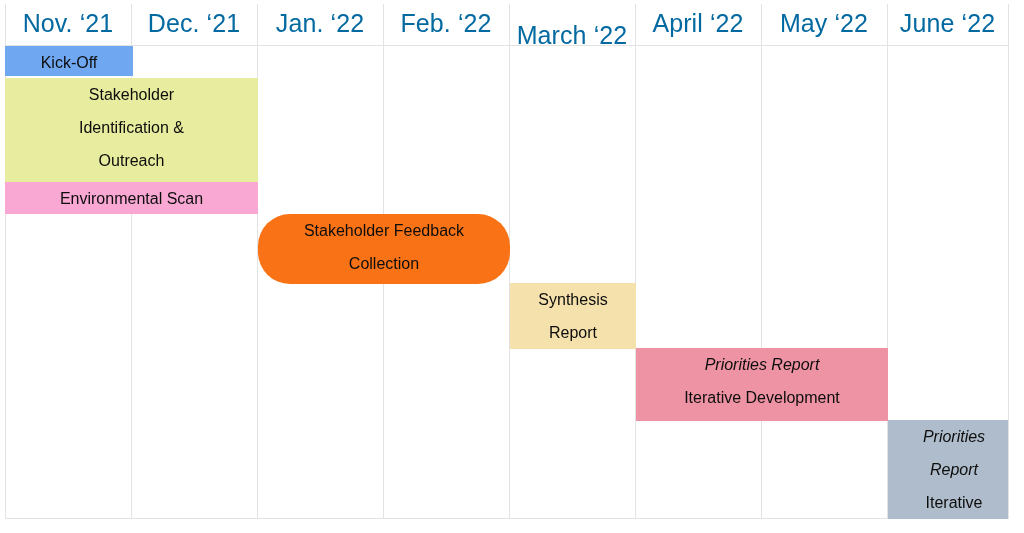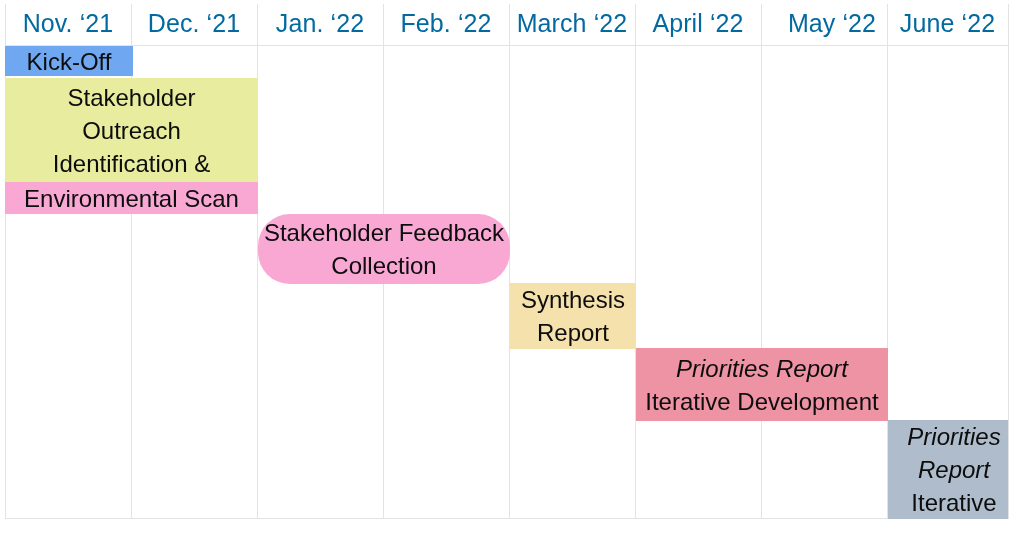--- a/index.html
+++ b/index.html
@@ -64,23 +64,22 @@
     white-space: nowrap;
     letter-spacing: 0.1px;
   }
 
   
   .bar {
     position: absolute;
     display: flex;
     flex-direction: column;
     align-items: center;
-    justify-content: center;
     text-align: center;
-    font-size: 24px;
+    font-size: 16px;
     line-height: 33px;
     color: #0d0d0d;
     box-sizing: border-box;
     overflow: visible;
     white-space: nowrap;
   }
   .bar .line {
     display: block;
     width: 100%;
     text-align: center;
@@ -106,41 +105,41 @@
     <div class="vline" style="left:1008px;top:4px;  height:515px;"></div>
     <div class="hline" style="left:5px; top:45px; width:1004px;"></div>
     <div class="hline" style="left:5px; top:518px; width:1004px;"></div>
   </div>
 
   <div class="header-row">
     <div class="month-cell" style="left:5px;   width:126px;">Nov. ‘21</div>
     <div class="month-cell" style="left:131px; width:126px;">Dec. ‘21</div>
     <div class="month-cell" style="left:257px; width:126px;">Jan. ‘22</div>
     <div class="month-cell" style="left:383px; width:126px;">Feb. ‘22</div>
-    <div class="month-cell" style="left:509px; width:126px;">March ‘22</div>
+    <div class="month-cell" style="left:509px; width:126px;margin-top:12px;">March ‘22</div>
     <div class="month-cell" style="left:635px; width:126px;">April ‘22</div>
-    <div class="month-cell" style="left:761px; width:126px;margin-left:8px;">May ‘22</div>
+    <div class="month-cell" style="left:761px; width:126px;">May ‘22</div>
     <div class="month-cell" style="left:887px; width:121px;">June ‘22</div>
   </div>
 
   <div class="bar" style="left:5px; top:46px; width:128px; height:30px; background:#6FA8F0;">
     <span class="line l0">Kick-Off</span>
   </div>
 
   <div class="bar" style="left:5px; top:78px; width:253px; height:104px; background:#E8EC9E;">
     <span class="line l0">Stakeholder</span>
+    <span class="line l1">Identification &amp;</span>
     <span class="line l2">Outreach</span>
-    <span class="line l1">Identification &amp;</span>
   </div>
 
   <div class="bar" style="left:5px; top:182px; width:253px; height:32px; background:#f9a8d4;">
     <span class="line l0">Environmental Scan</span>
   </div>
 
-  <div class="bar" style="left:258px; top:214px; width:252px; height:70px; background:#f9a8d4;border-radius:32px;">
+  <div class="bar" style="left:258px; top:214px; width:252px; height:70px; background:#f97316;border-radius:32px;">
     <span class="line l0">Stakeholder Feedback</span>
     <span class="line l1">Collection</span>
   </div>
 
   <div class="bar" style="left:510px; top:283px; width:126px; height:66px; background:#F5E1AC;">
     <span class="line l0">Synthesis</span>
     <span class="line l1">Report</span>
   </div>
 
   <div class="bar italic-first" style="left:636px; top:348px; width:252px; height:73px; background:#EE93A4;">

